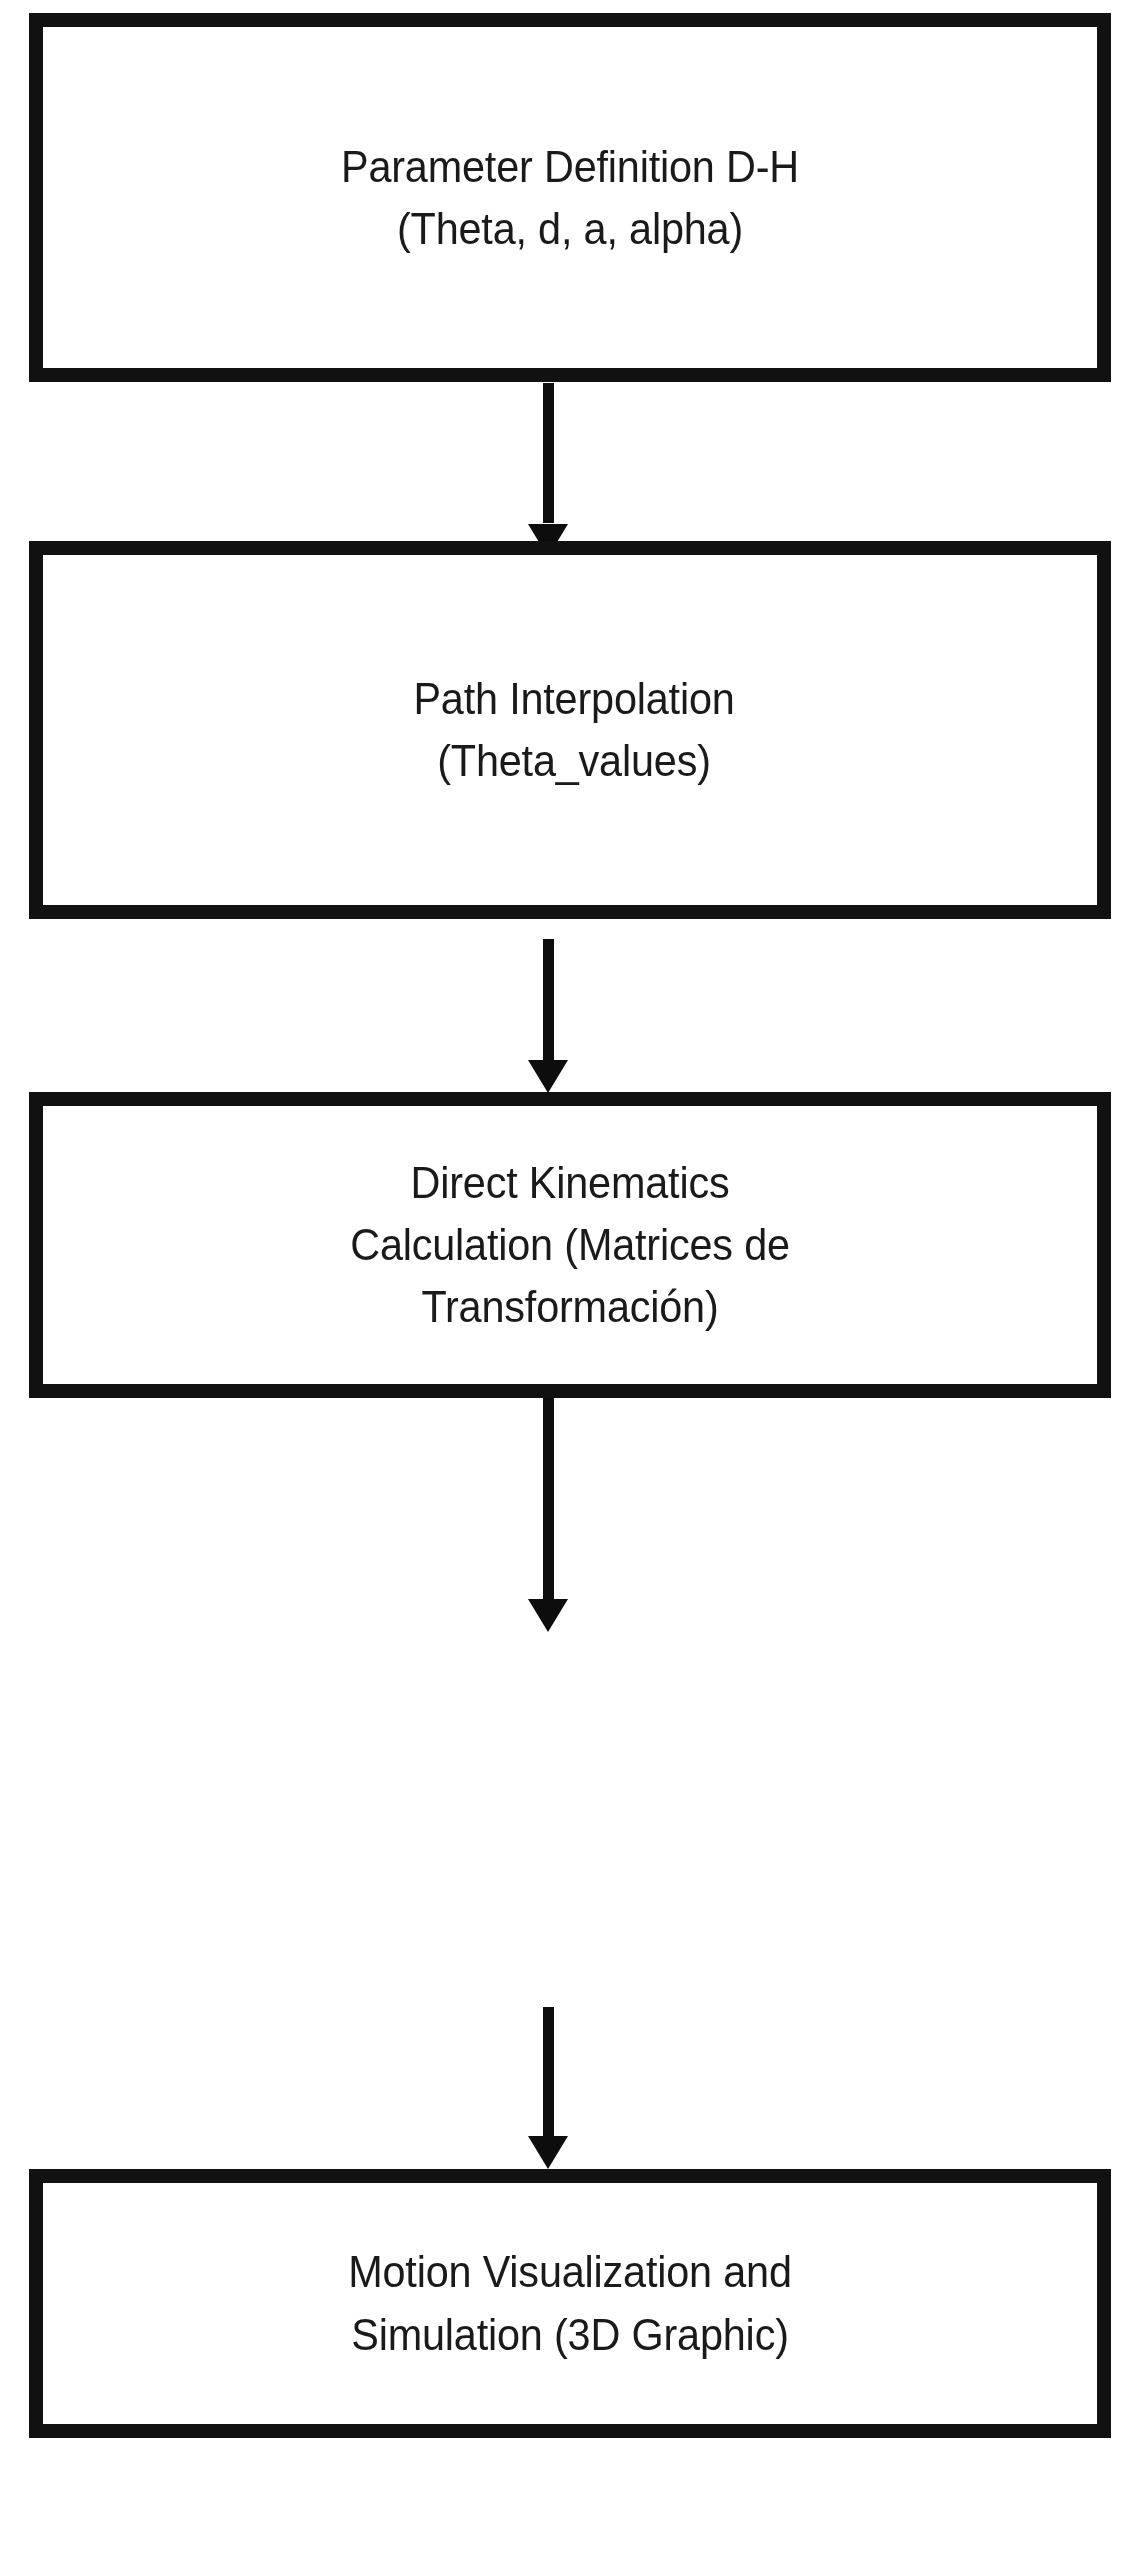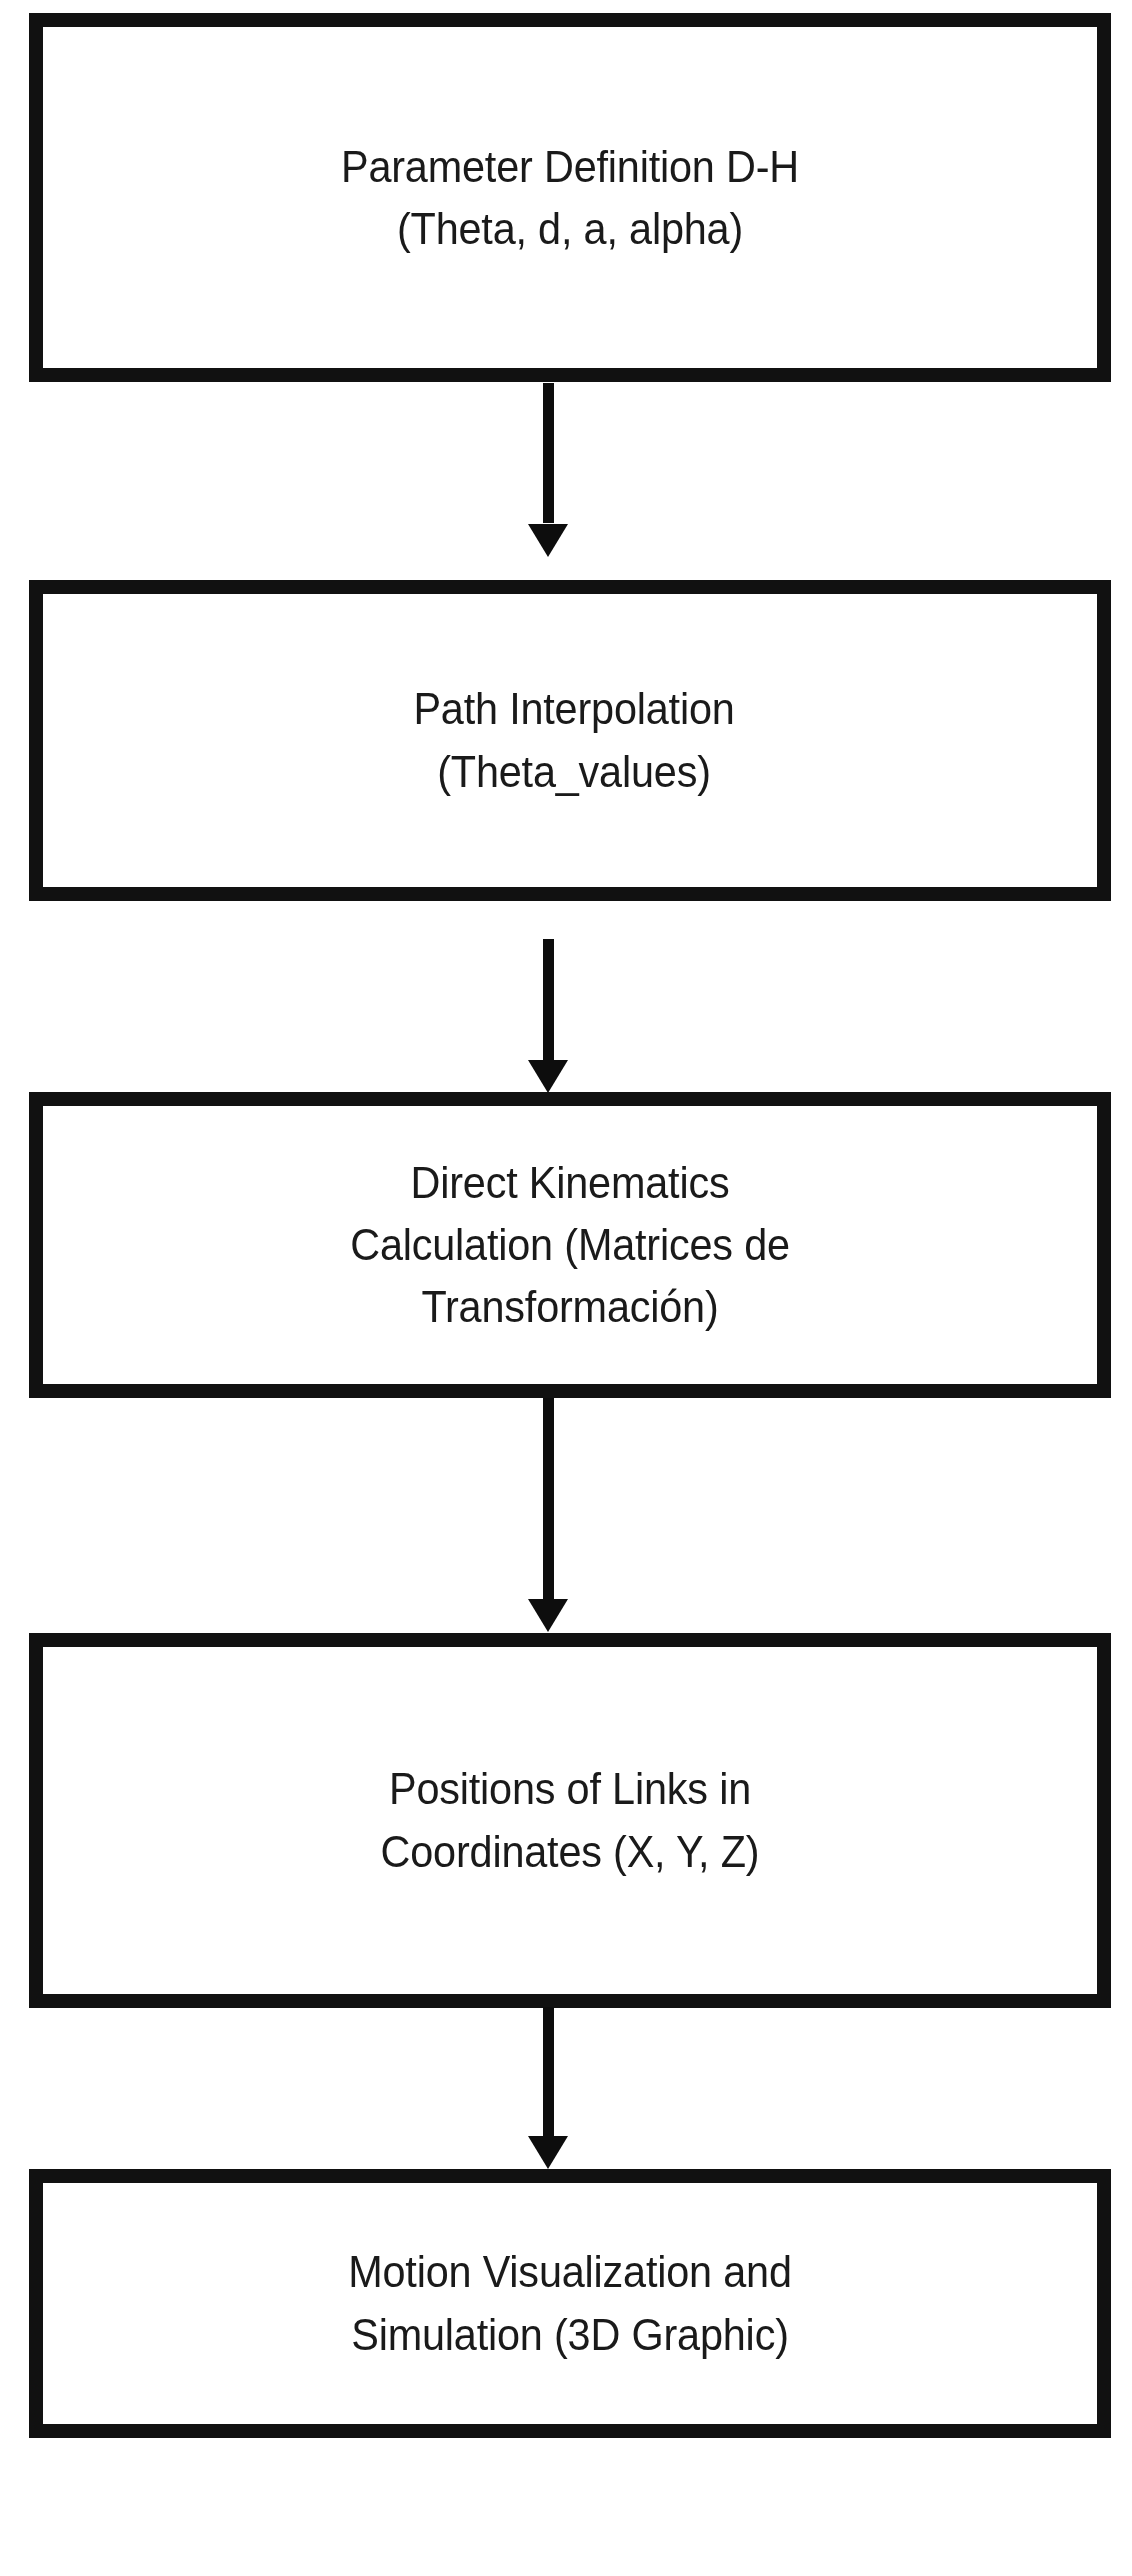--- a/index.html
+++ b/index.html
@@ -47,21 +47,21 @@
     letter-spacing: -0.2px;
     transform: scaleX(0.92);
     transform-origin: center center;
     white-space: pre-line;
     padding: 0 19px;
     box-sizing: border-box;
   }
 
   
   #node-1 { top: 13.4px;   height: 369px; }
-  #node-2 { top: 580px;  height: 321px; padding-left: 8px; }
+  #node-2 { top: 541px;  height: 378px; padding-left: 8px; }
   #node-3 { top: 1092px; height: 306px; justify-content: center; }
   #node-4 { top: 1633px; height: 375px; }
   #node-5 { top: 2169px; height: 269px; }
 
   
   .connector {
     position: absolute;
     left: 528px;
     width: 41px;
   }
@@ -122,24 +122,20 @@
       <span class="node-label">Direct Kinematics
 Calculation (Matrices de
 Transformación)</span>
     </div>
 
     <div class="connector" id="conn-3">
       <div class="stem"></div>
       <div class="head"></div>
     </div>
 
-    <div class="node" id="node-4">
-      <span class="node-label">Positions of Links in
-Coordinates (X, Y, Z)</span>
-    </div>
 
     <div class="connector" id="conn-4">
       <div class="stem"></div>
       <div class="head"></div>
     </div>
 
     <div class="node" id="node-5">
       <span class="node-label">Motion Visualization and
 Simulation (3D Graphic)</span>
     </div>

